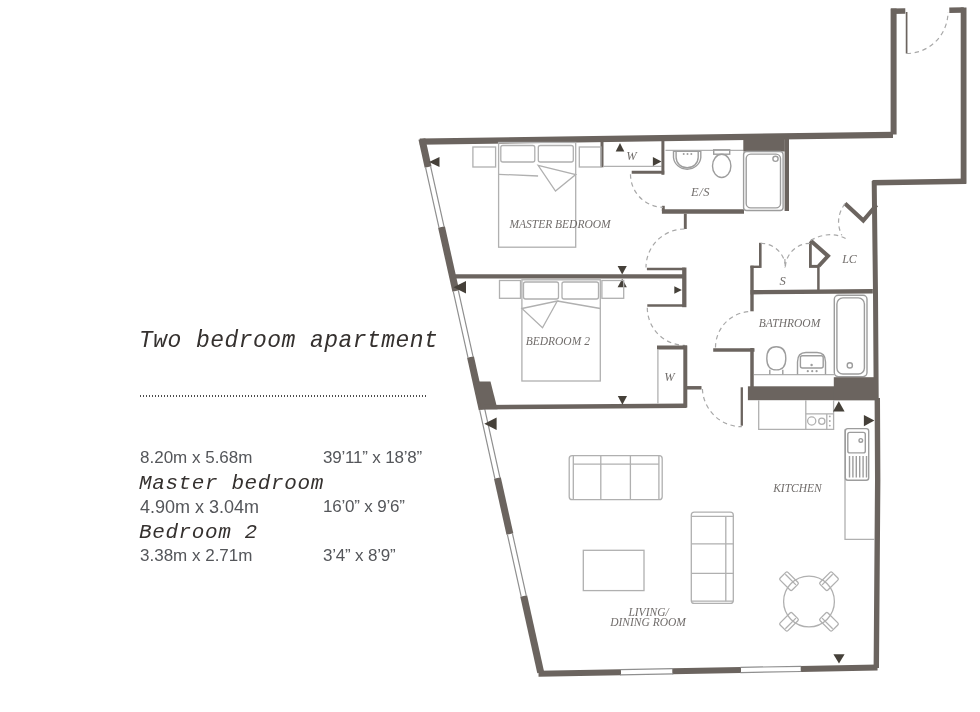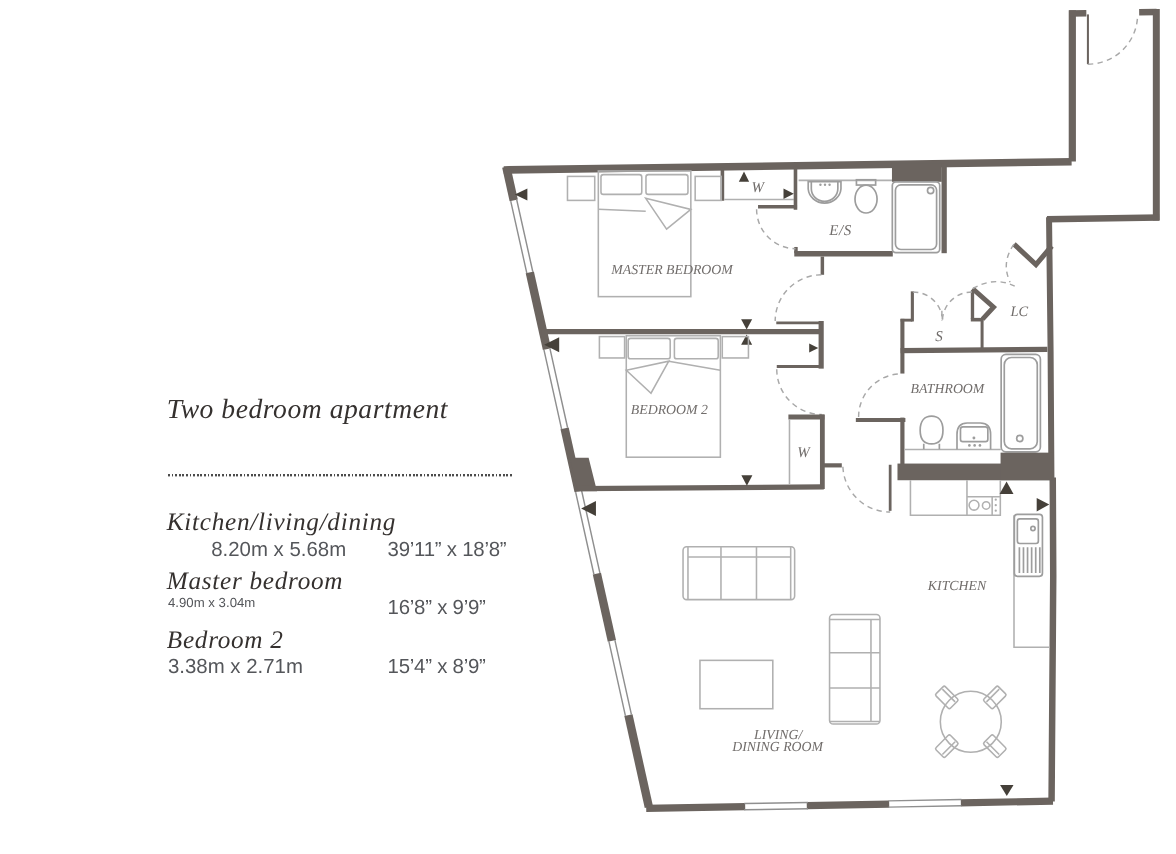--- a/index.html
+++ b/index.html
@@ -1,35 +1,34 @@
 <!DOCTYPE html>
 <html><head>
 <meta charset="utf-8">
 <style>
 html,body{margin:0;padding:0;background:#fff;}
 #page{position:relative;width:980px;height:712px;background:#fff;overflow:hidden;}
-.ts{font-family:Liberation Serif, serif;font-style:italic;color:#35312f;position:absolute;white-space:nowrap;}
+.ts{font-family:Liberation Mono, monospace;font-style:italic;color:#35312f;position:absolute;white-space:nowrap;}
 .td{font-family:"Liberation Sans",sans-serif;color:#54565a;position:absolute;white-space:nowrap;}
 #dots{position:absolute;left:140px;top:394.5px;width:287px;height:2px;
 background:repeating-linear-gradient(90deg,#4c4c4c 0 1.45px,transparent 1.45px 3.0px);}
 </style>
 </head>
 <body>
 <div id="page">
   <div class="ts" style="left:139px;top:327.5px;font-size:23px;letter-spacing:0.45px;">Two bedroom apartment</div>
   <div id="dots"></div>
-  <div class="ts" style="left:139px;top:422.6px;font-size:21px;letter-spacing:0.6px;">Kitchen/living/dining</div>
-  <div class="td" style="left:140px;top:447.5px;font-size:17px;margin-left:36px;">8.20m x 5.68m</div>
+  <div class="td" style="left:140px;top:447.5px;font-size:17px;">8.20m x 5.68m</div>
   <div class="td" style="left:323px;top:447.5px;font-size:17px;letter-spacing:-0.2px;">39’11” x 18’8”</div>
   <div class="ts" style="left:139px;top:472px;font-size:21px;letter-spacing:0.6px;">Master bedroom</div>
-  <div class="td" style="left:140px;top:496.5px;font-size:11px;">4.90m x 3.04m</div>
-  <div class="td" style="left:323px;top:496.5px;font-size:17px;letter-spacing:-0.2px;">16’8” x 9’9”</div>
+  <div class="td" style="left:140px;top:496.5px;font-size:18px;">4.90m x 3.04m</div>
+  <div class="td" style="left:323px;top:496.5px;font-size:17px;letter-spacing:-0.2px;">16’0” x 9’6”</div>
   <div class="ts" style="left:139px;top:521.3px;font-size:21px;letter-spacing:0.6px;">Bedroom 2</div>
   <div class="td" style="left:140px;top:545.5px;font-size:17px;">3.38m x 2.71m</div>
-  <div class="td" style="left:323px;top:545.5px;font-size:17px;letter-spacing:-0.2px;">15’4” x 8’9”</div>
+  <div class="td" style="left:323px;top:545.5px;font-size:17px;letter-spacing:-0.2px;">3’4” x 8’9”</div>
 
 <svg width="980" height="712" viewBox="0 0 980 712">
 <defs>
 <style>
 .w{stroke:#6b645f;fill:none;}
 .f{stroke:#b0b0b0;fill:none;stroke-width:1.3;}
 .fx{stroke:#9d9d9d;fill:none;stroke-width:1.4;}
 .d{stroke:#a8a8a8;fill:none;stroke-width:1.2;stroke-dasharray:4.5 3.6;}
 .wl{stroke:#8f8f8f;fill:none;stroke-width:1.2;}
 .ar{fill:#454039;}

